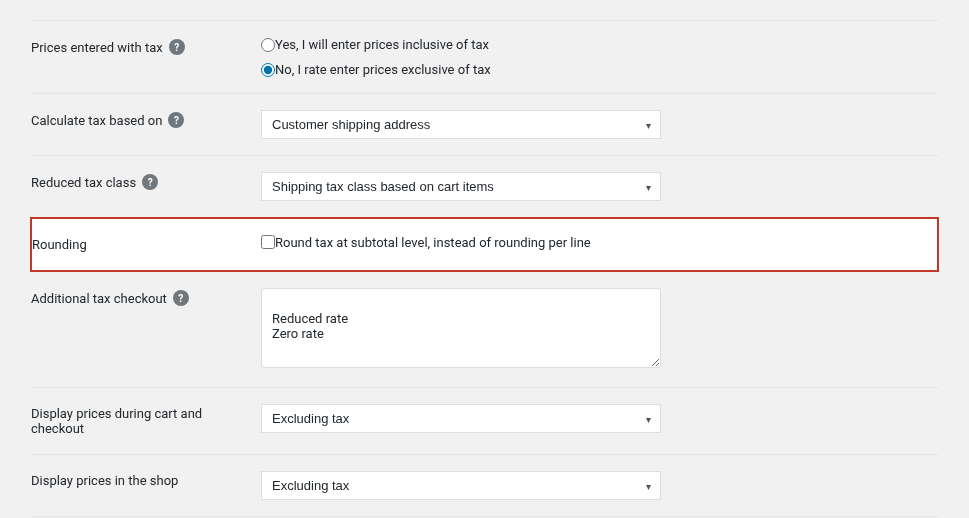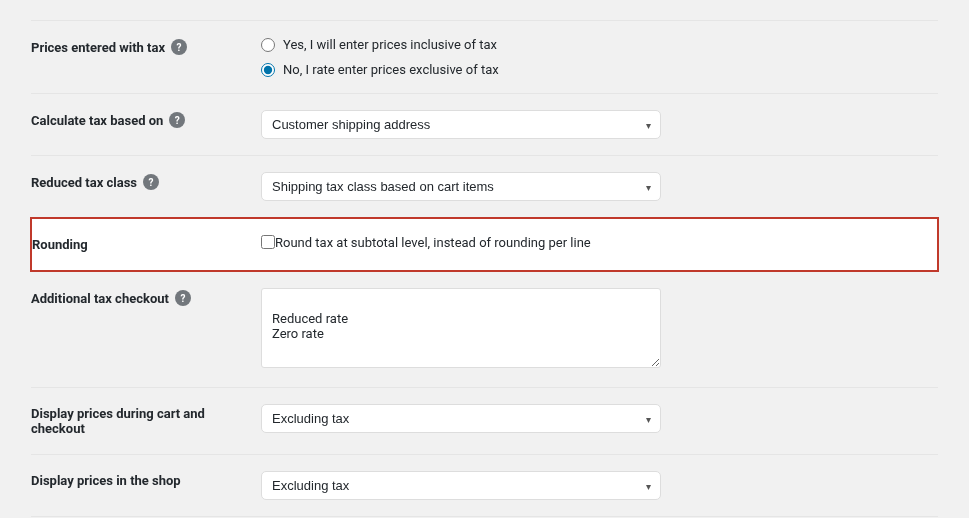--- a/index.html
+++ b/index.html
@@ -47,21 +47,20 @@
       vertical-align: middle;
     }
     .radio-group {
       display: flex;
       flex-direction: column;
       gap: 10px;
     }
     .radio-option {
       display: flex;
       align-items: center;
-      gap: 8px;
       cursor: pointer;
     }
     .radio-option input[type="radio"] {
       accent-color: #0073aa;
       width: 14px;
       height: 14px;
       cursor: pointer;
     }
     .radio-label {
       color: #23282d;
@@ -69,21 +68,21 @@
     }
     .select-wrapper {
       position: relative;
       display: inline-block;
       width: 400px;
     }
     .select-wrapper select {
       width: 100%;
       padding: 6px 30px 6px 10px;
       border: 1px solid #ddd;
-      border-radius: 5px;
+      border-radius: 0;
       background: #fff;
       font-size: 13px;
       color: #23282d;
       appearance: none;
       -webkit-appearance: none;
       cursor: pointer;
       outline: none;
     }
     .select-arrow {
       position: absolute;
@@ -119,21 +118,21 @@
       resize: vertical;
       font-family: inherit;
       background: #fff;
       outline: none;
     }
     .label-with-help {
       display: flex;
       align-items: center;
     }
     .label-bold {
-      font-weight: 700;
+      font-weight: 400;
     }
   </style>
 </head>
 <body>
 
 <table class="settings-table">
   <tbody id="settings-body">
   <tr>
         <td class="label-cell">
           <div class="label-with-help">

